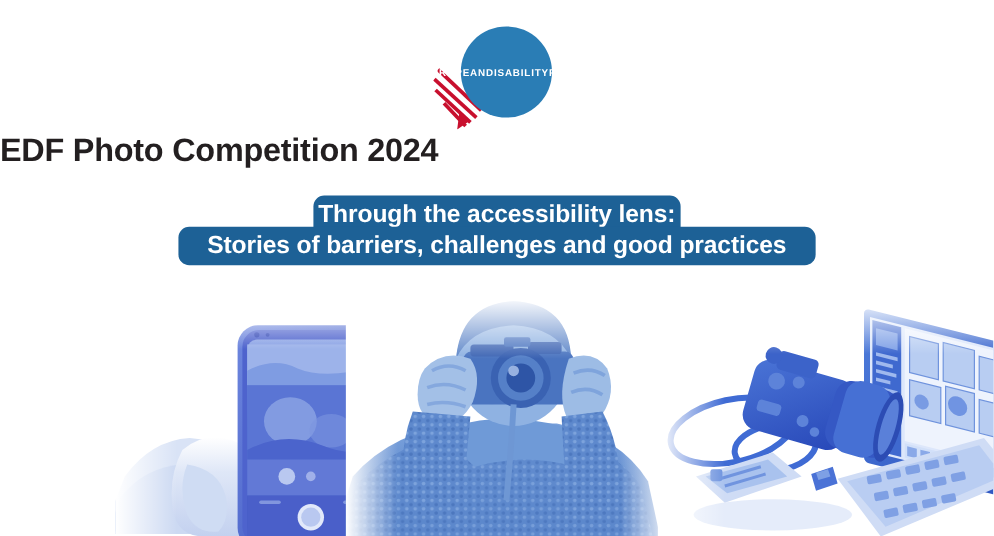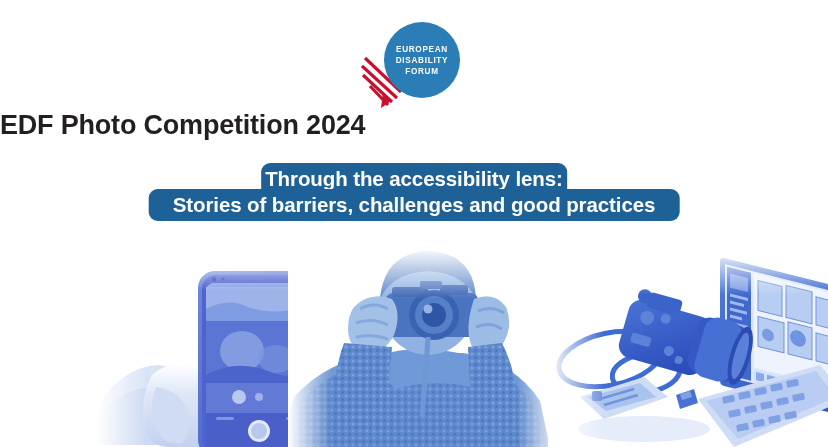--- a/index.html
+++ b/index.html
@@ -43,21 +43,20 @@
   }
   .logo-circle {
     position: absolute;
     left: 25px;
     top: 0px;
     width: 76px;
     height: 76px;
     border-radius: 50%;
     background: #2a7db5;
     display: flex;
-    flex-direction: column;
     align-items: center;
     justify-content: center;
   }
   .logo-line {
     color: #ffffff;
     font-family: "Liberation Sans", sans-serif;
     font-weight: bold;
     font-size: 8.2px;
     letter-spacing: 0.7px;
     line-height: 11px;

